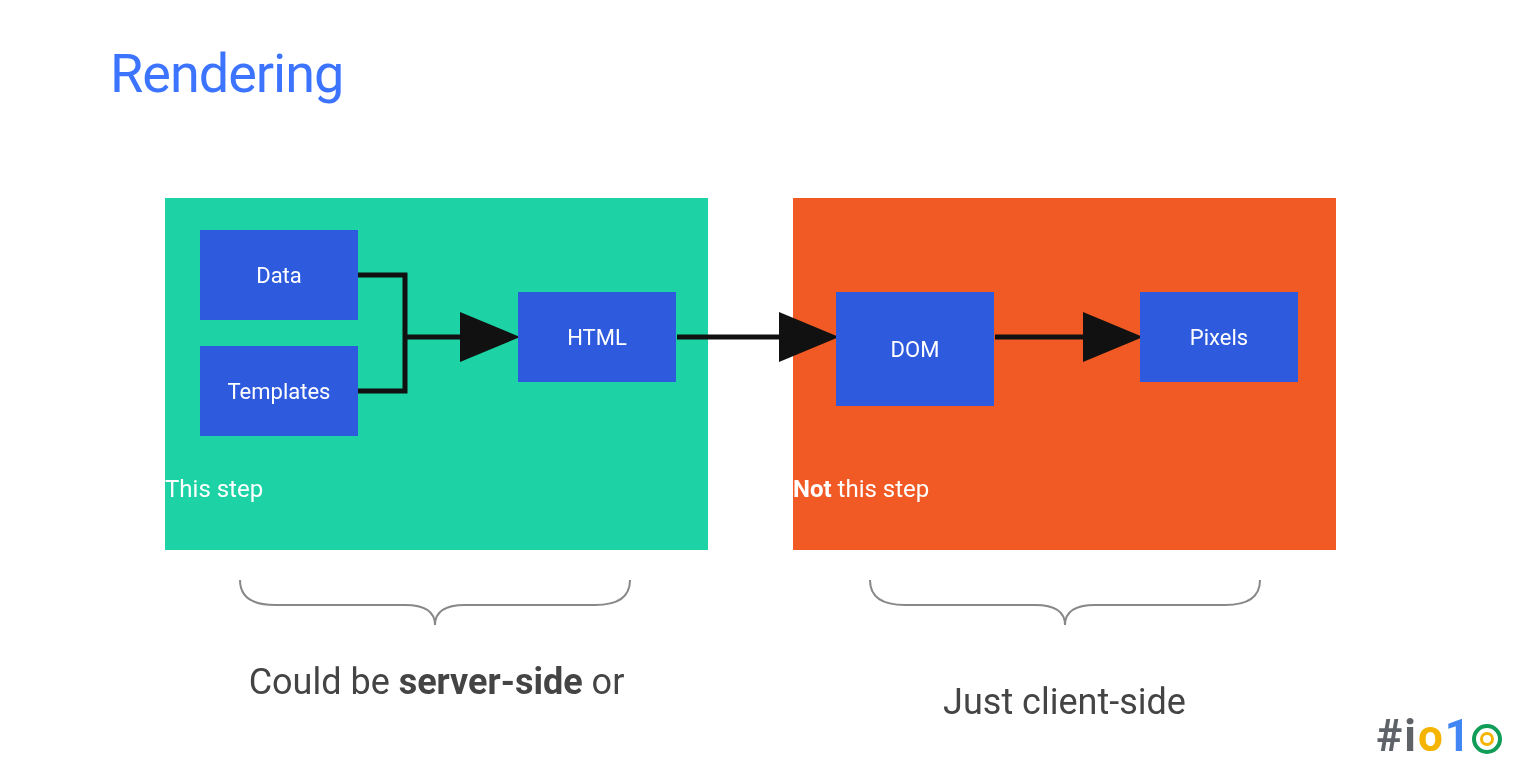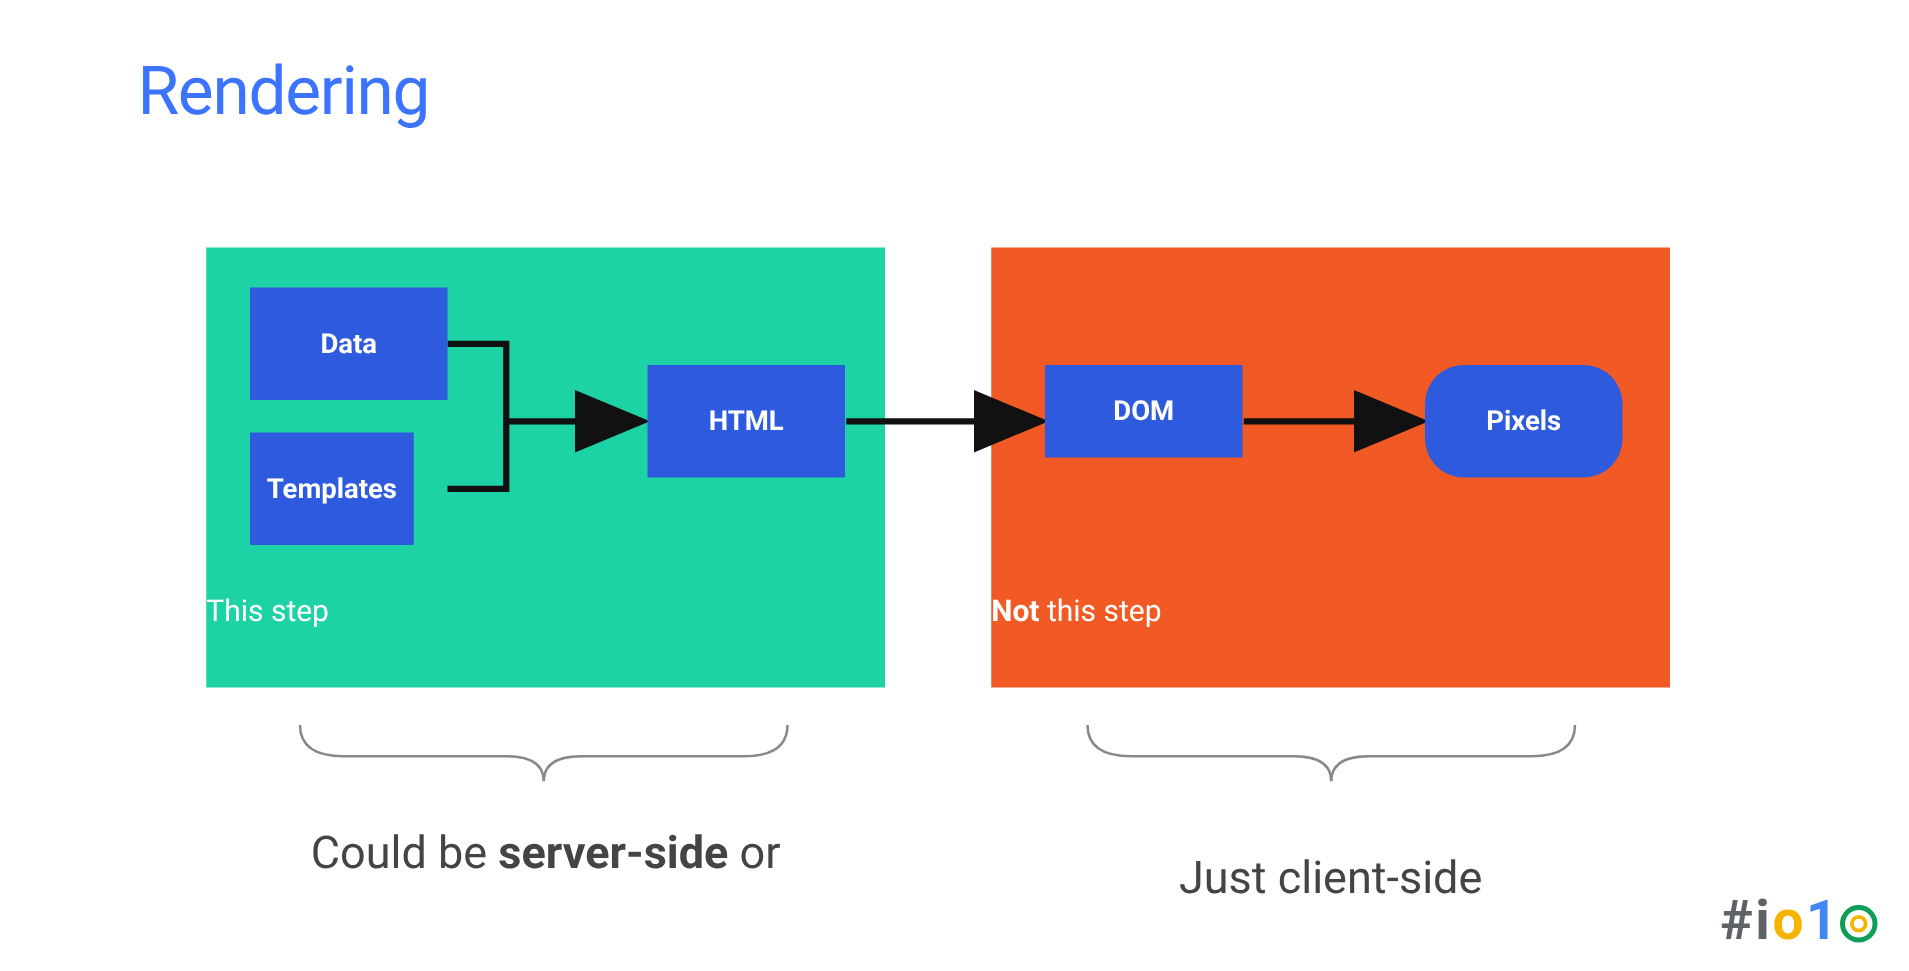--- a/index.html
+++ b/index.html
@@ -37,57 +37,56 @@
     top: 198px;
     width: 543px;
     height: 352px;
     background: #f15a24;
   }
   .box {
     position: absolute;
     background: #2e5add;
     color: #ffffff;
     font-size: 22px;
-    font-weight: 700;
+    font-weight: 400;
     display: flex;
     align-items: center;
     justify-content: center;
     box-sizing: border-box;
   }
   .box-data {
     left: 200px;
     top: 230px;
     width: 158px;
     height: 90px;
   }
   .box-templates {
     left: 200px;
     top: 346px;
-    width: 131px;
+    width: 158px;
     height: 90px;
   }
   .box-html {
     left: 518px;
     top: 292px;
     width: 158px;
     height: 90px;
     text-align: right;
   }
   .box-dom {
     left: 836px;
     top: 292px;
     width: 158px;
-    height: 74px;
+    height: 114px;
   }
   .box-pixels {
     left: 1140px;
     top: 292px;
     width: 158px;
     height: 90px;
-    border-radius: 31px;
   }
   .caption {
     position: absolute;
     color: #ffffff;
     font-size: 24px;
     text-align: left;
   }
   .caption-green {
     left: 165px;
     top: 475px;

